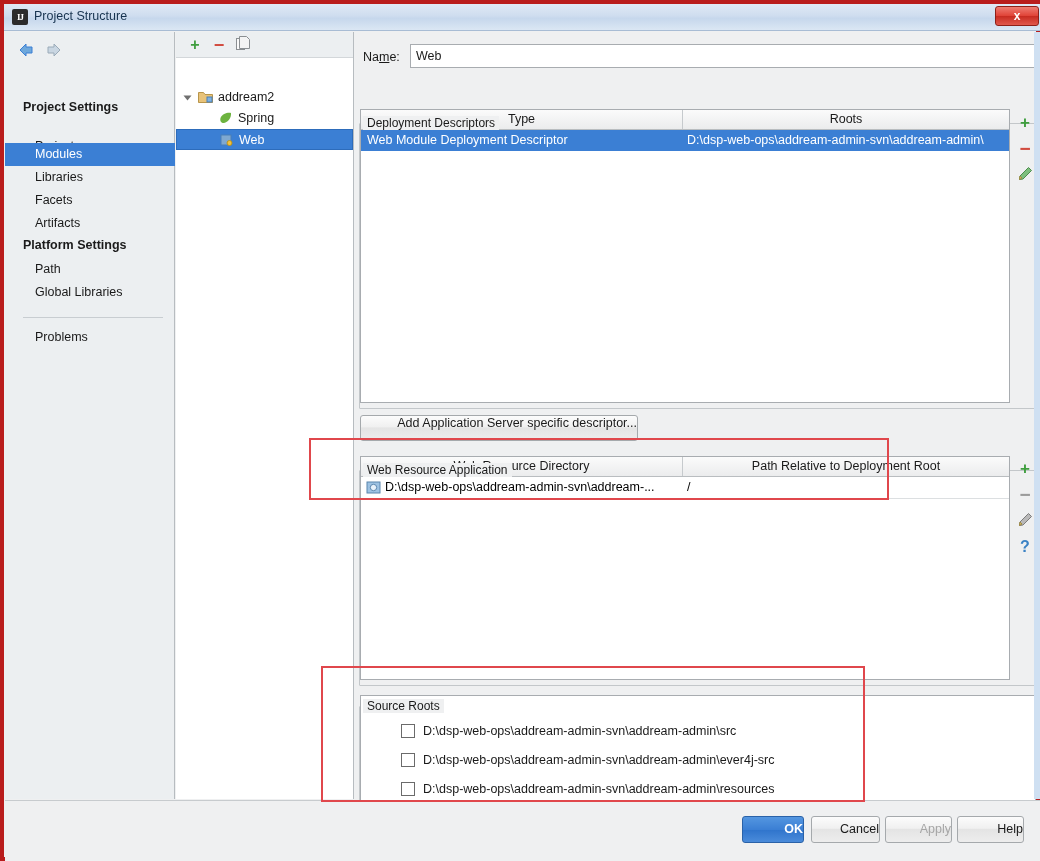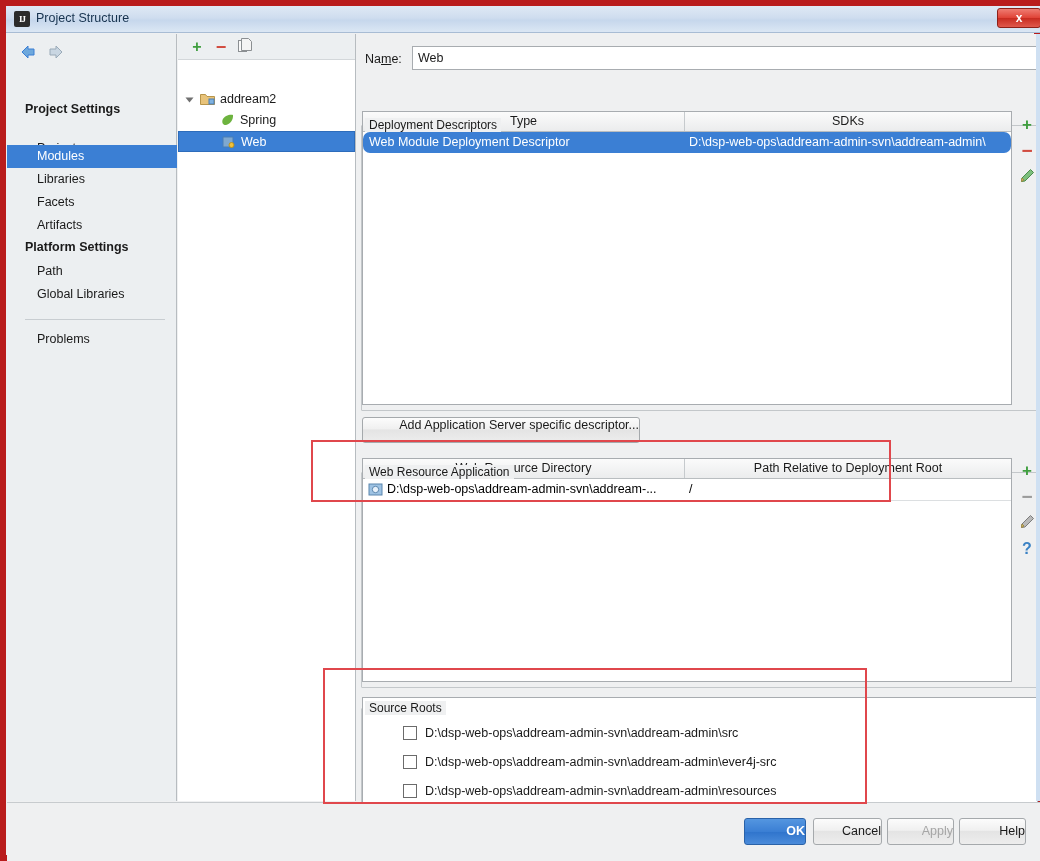--- a/index.html
+++ b/index.html
@@ -14,21 +14,21 @@
     background: #f0f0f0;
     overflow: hidden;
     -webkit-font-smoothing: antialiased;
   }
   .window {
     position: absolute;
     left: 0; top: 0;
     width: 1040px;
     height: 861px;
     background: #eff0f1;
-    border: 6px solid #b91c1c;
+    border: 4px solid #b91c1c;
     box-sizing: border-box;
   }
   
   .titlebar {
     position: absolute;
     left: 0; top: 0;
     width: 1040px;
     height: 27px;
     background: linear-gradient(to bottom, #dfe9f5 0%, #cfddef 45%, #c6d7ec 55%, #dbe7f4 100%);
     border-bottom: 1px solid #a8bcd4;
@@ -258,21 +258,21 @@
   }
   .tr {
     position: absolute;
     height: 21px;
     line-height: 21px;
     font-size: 12.5px;
     cursor: pointer;
     white-space: nowrap;
     overflow: hidden;
   }
-  .tr.selected { background: #3b7fd4; color: #ffffff; border-radius: 7px; }
+  .tr.selected { background: #3b7fd4; color: #ffffff; }
   .td { position: absolute; top: 0; height: 21px; overflow: hidden; white-space: nowrap; }
   .side-tools {
     position: absolute;
     width: 28px;
   }
   .st-icon {
     position: absolute;
     left: 5px;
     width: 18px; height: 18px;
     text-align: center;
@@ -456,21 +456,21 @@
 
     <div class="name-label">Na<u>m</u>e:</div>
     <input class="name-input" type="text" value="Web" style="">
 
     <div class="group-title" style="left:8px; top:84px;">Deployment Descriptors</div>
     <div class="group-frame" style="left:4px; top:91px; width:676px; height:286px;"></div>
 
     <div class="tbl" style="left:5px; top:77px; width:650px; height:294px;">
       <div class="tbl-head" style="width:648px;">
         <div class="th" style="left:0; width:322px;">Type</div>
-        <div class="th" style="left:322px; width:326px; border-right:none;">SDKs</div>
+        <div class="th" style="left:322px; width:326px; border-right:none;">Roots</div>
       </div>
       <div class="tr selected" style="left:0; top:20px; width:648px;">
         <div class="td" style="left:6px; width:316px;">Web Module Deployment Descriptor</div>
         <div class="td" style="left:326px; width:322px;">D:\dsp-web-ops\addream-admin-svn\addream-admin\</div>
       </div>
     </div>
 
     <div class="side-tools" style="left:656px; top:80px; height:100px;">
       <div class="st-icon" style="top:2px; color:#3f9e3f; font-size:17px; font-weight:bold;">+</div>
       <div class="st-icon" style="top:28px; color:#d14b3f; font-size:19px; font-weight:bold;">−</div>

